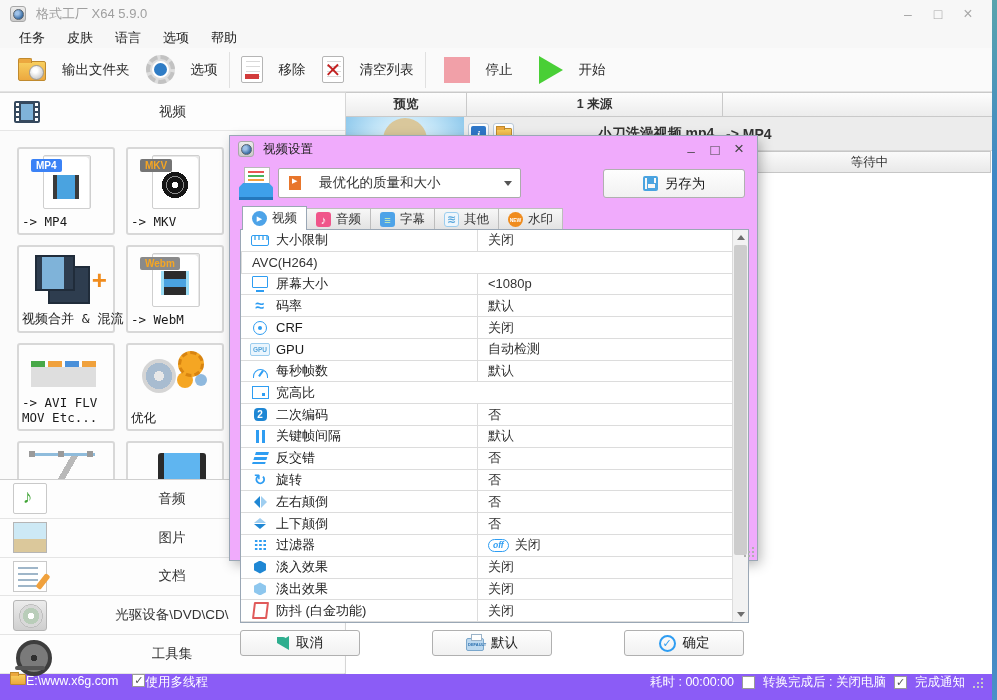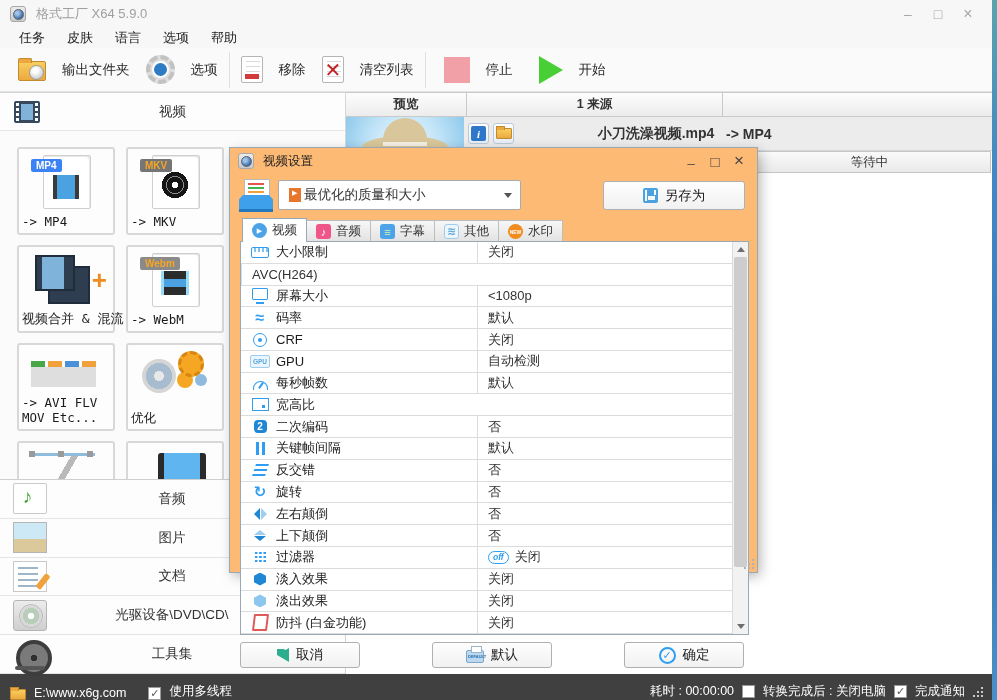--- a/index.html
+++ b/index.html
@@ -125,35 +125,35 @@
             background:linear-gradient(#fff,#e8eef5);display:flex;align-items:center;justify-content:center;flex:none}
   .ic-info{width:15px;height:15px;background:#2e77c9;border-radius:2px;color:#fff;font:italic bold 11px "Liberation Serif",serif;
            display:flex;align-items:center;justify-content:center}
   .ic-folder-s{width:16px;height:11px;background:linear-gradient(#f8cf5e,#eca83f);border:1px solid #c08a2e;border-radius:1px;position:relative}
   .ic-folder-s::before{content:"";position:absolute;top:-3px;left:-1px;width:7px;height:3px;background:#eca83f;border:1px solid #c08a2e;border-bottom:none}
   .file-name{position:absolute;left:195px;width:230px;text-align:center;font-weight:bold;font-size:14px}
   .file-out{position:absolute;left:378px;width:260px;font-weight:bold;font-size:14px;text-align:left;padding-left:2px}
   .status-cell{position:absolute;left:402px;top:58px;width:243px;height:22px;border:1px solid #c6c6c6;
                background:linear-gradient(#fafafa,#e9e9e9);display:flex;align-items:center;justify-content:center;font-size:12.5px}
   
-  .dialog{position:absolute;left:230px;top:148px;width:527px;height:424px;background:#fdba74;
+  .dialog{position:absolute;left:230px;top:136px;width:527px;height:424px;background:#f0abfc;
           box-shadow:0 0 0 1px #9aa7b5,3px 4px 12px rgba(0,0,0,.3);z-index:10}
   .dlg-titlebar{height:26px;display:flex;align-items:center;padding-left:8px}
   .dlg-titlebar .title{margin-left:9px;font-size:12.5px;color:#222}
   .dlg-ctls{margin-left:auto;display:flex;margin-right:6px}
   .dlg-ctl{width:24px;height:20px;display:flex;align-items:center;justify-content:center;color:#444;font-size:13px}
   .dlg-ctl.min::after{content:"_";margin-top:-8px} .dlg-ctl.max::after{content:"□";font-size:15px} .dlg-ctl.cls::after{content:"×";font-size:17px}
   .tray{position:absolute;left:9px;top:31px;width:34px;height:33px}
   .tray::before{content:"";position:absolute;left:5px;top:0;width:24px;height:17px;background:#fff;border:1px solid #b9b9b9;
       background-image:linear-gradient(#e85454,#e85454),linear-gradient(#46b35c,#46b35c),linear-gradient(#f0a13c,#f0a13c);
       background-size:16px 2px;background-position:3px 3px,3px 7px,3px 11px;background-repeat:no-repeat}
   .tray::after{content:"";position:absolute;left:0;bottom:0;width:34px;height:17px;background:#3ea0ea;
       clip-path:polygon(0 25%,12% 0,88% 0,100% 25%,100% 100%,0 100%);box-shadow:inset 0 -3px 0 #2478bd}
   .dropdown{position:absolute;left:48px;top:32px;width:243px;height:30px;background:#fff;border:1px solid #ababab;
-            border-radius:2px;display:flex;align-items:center;padding:0 8px;gap:1px}
+            border-radius:2px;display:flex;align-items:center;padding:0 8px;gap:16px}
   .ic-film-o{width:16px;height:14px;background:#e8762c;border-radius:2px;position:relative;flex:none;
              background-image:linear-gradient(90deg,#fff 0 2px,transparent 2px 14px,#fff 14px)}
   .ic-film-o::after{content:"▶";position:absolute;left:5px;top:1px;font-size:7px;color:#fff}
   .dropdown .val{font-size:13.5px;flex:1}
   .dd-arrow{width:0;height:0;border-top:5px solid #555;border-left:4px solid transparent;border-right:4px solid transparent}
   .btn{background:linear-gradient(#fefefe,#f1f1f1);border:1px solid #b0b0b0;border-radius:3px;
        display:flex;align-items:center;justify-content:center;gap:7px;font-size:13.5px;color:#222}
   .saveas{position:absolute;left:373px;top:33px;width:142px;height:29px}
   .ic-floppy{width:15px;height:15px;border:2px solid #4aa3e0;border-radius:2px;position:relative}
   .ic-floppy::before{content:"";position:absolute;left:2px;top:0;width:7px;height:5px;background:#4aa3e0}
@@ -236,22 +236,22 @@
   .ic-printer{width:18px;height:13px;background:#bcd8ef;border:1px solid #7aa7cc;border-radius:2px;position:relative;margin-top:3px}
   .ic-printer::before{content:"";position:absolute;top:-5px;left:4px;width:9px;height:5px;background:#fff;border:1px solid #9bb3c8}
   .ic-printer::after{content:"DEFAULT";position:absolute;left:1px;top:3px;font-size:4px;color:#2a6fae;font-weight:bold}
   .ic-ok{width:17px;height:17px;border:2px solid #2e9df2;border-radius:50%;color:#2e9df2;font-size:11px;font-weight:bold;
          display:flex;align-items:center;justify-content:center}
   .ic-ok::after{content:"✓"}
   .grip{position:absolute;right:3px;bottom:3px;width:10px;height:10px}
   .grip::after{content:"";position:absolute;right:0;bottom:0;width:2px;height:2px;background:#b0b0b0;
       box-shadow:-4px 0 0 #b0b0b0,-8px 0 0 #b0b0b0,0 -4px 0 #b0b0b0,-4px -4px 0 #b0b0b0,0 -8px 0 #b0b0b0}
   
-  .statusbar{position:absolute;left:0;top:674px;width:997px;height:26px;background:#404040;color:#fff;
-             display:flex;align-items:flex-end;font-size:12.5px;padding:0 14px 0 10px;gap:8px}
+  .statusbar{position:absolute;left:0;top:674px;width:997px;height:26px;background:#8b5cf6;color:#fff;
+             display:flex;align-items:flex-start;font-size:12.5px;padding:0 14px 0 10px;}
   .sb-right{margin-left:auto;display:flex;align-items:center;gap:8px}
   .cb{width:13px;height:13px;background:#fff;border:1px solid #9a9a9a;display:inline-flex;align-items:center;
       justify-content:center;font-size:11px;color:#555;flex:none}
   .cb.checked::after{content:"✓";margin-top:-1px}
   .sb-grip{width:10px;height:10px;position:relative}
   .sb-grip::after{content:"";position:absolute;right:0;bottom:0;width:2px;height:2px;background:#c9c9c9;
       box-shadow:-4px 0 0 #c9c9c9,0 -4px 0 #c9c9c9,-4px -4px 0 #c9c9c9,0 -8px 0 #c9c9c9,-8px 0 0 #c9c9c9}
   
   .edge-strip{position:absolute;right:0;top:0;width:5px;height:700px;z-index:40;
       background:linear-gradient(180deg,#5aa4ad 0%,#3f88c5 25%,#3579b9 70%,#4a90c8 100%)}

